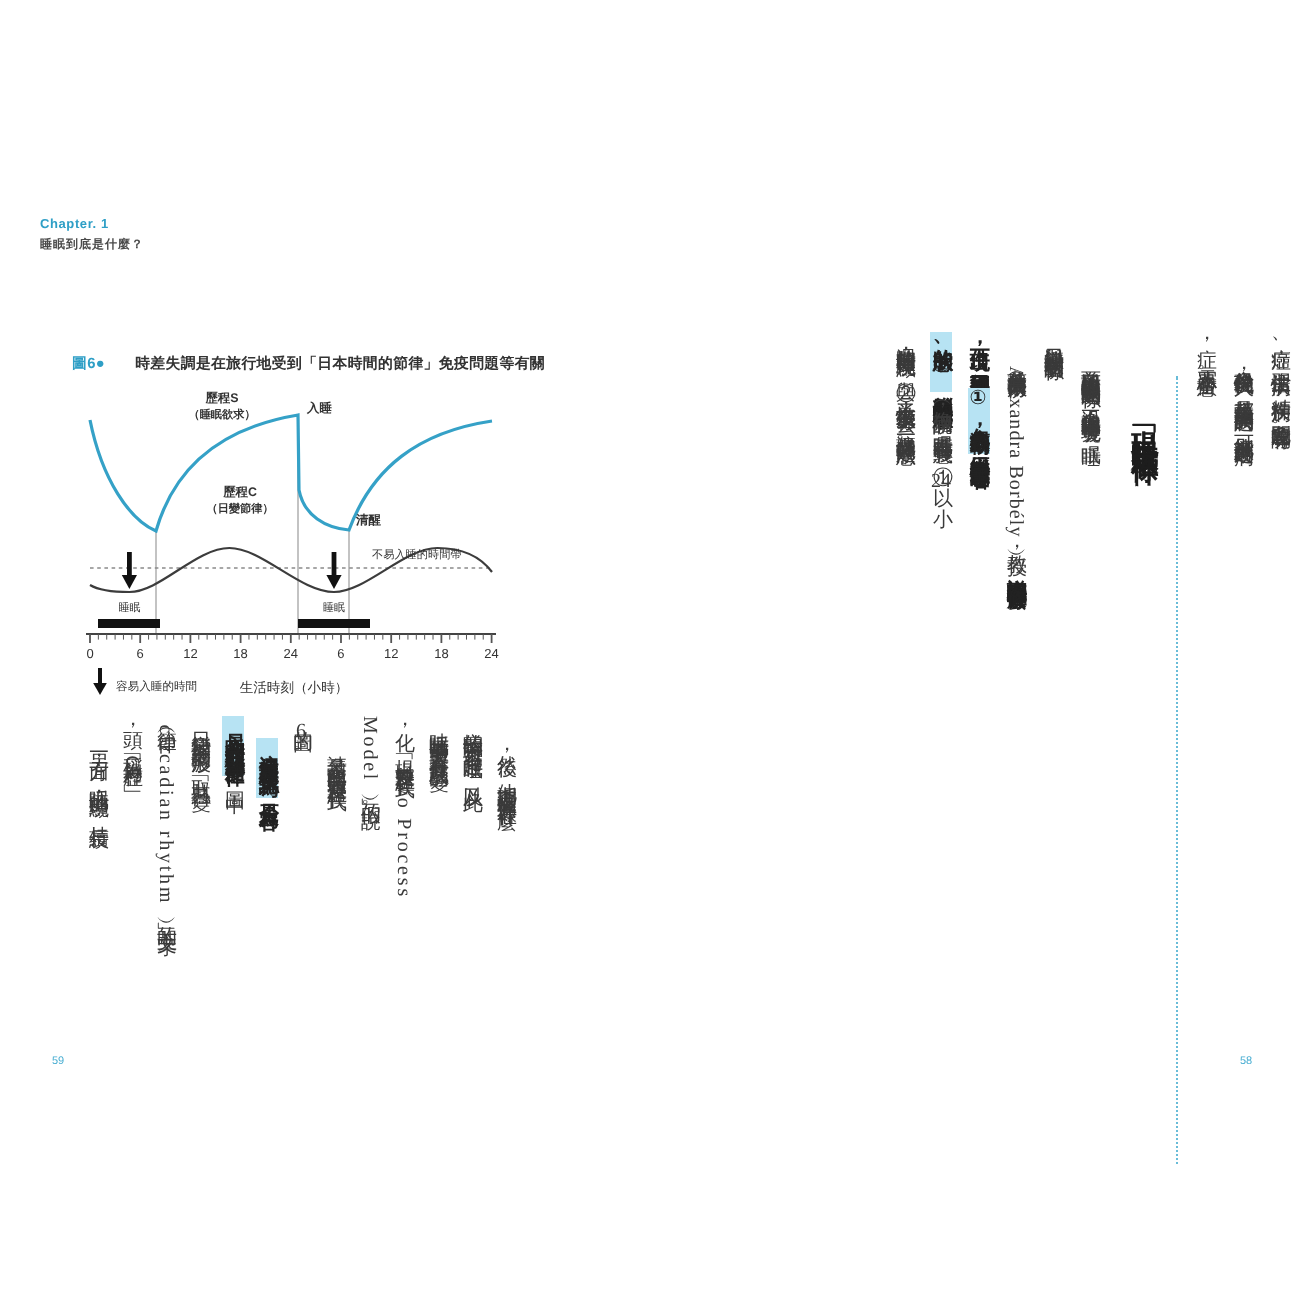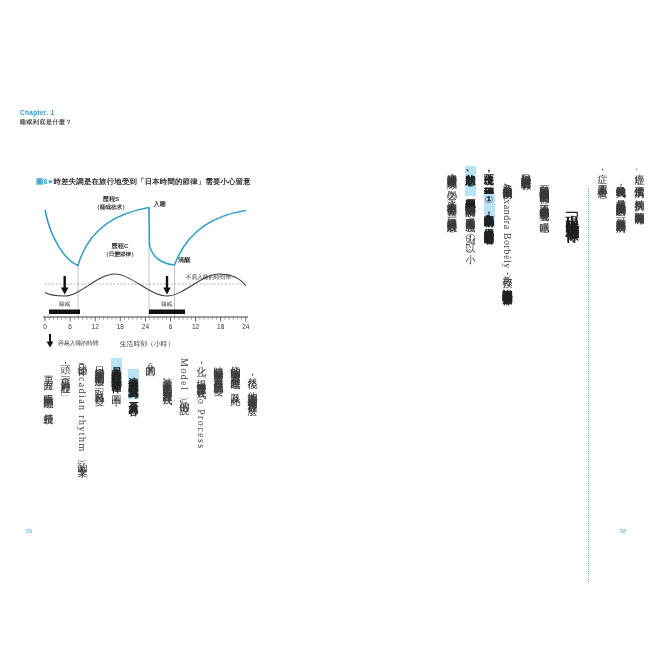--- a/index.html
+++ b/index.html
@@ -30,33 +30,33 @@
     border-right:1.5px dotted #69bcd8;
   }
   
   .chapter-tag{position:absolute;left:20px;top:109px;font:700 6.5px "Liberation Sans","DejaVu Sans",sans-serif;color:#2f9fc6;letter-spacing:.3px;}
   .chapter-sub{position:absolute;left:20px;top:118px;font:700 6px "Liberation Sans","DejaVu Sans",sans-serif;color:#4a4a4a;letter-spacing:.5px;}
   .pagenum{position:absolute;top:528px;font:5.5px "Liberation Sans","DejaVu Sans",sans-serif;color:#49aed2;}
   #pagenum-left{left:26px;}
   #pagenum-right{left:620px;}
   
   .fig-title{position:absolute;left:36px;top:177px;font:700 7.4px "Liberation Sans","DejaVu Sans",sans-serif;color:#333;letter-spacing:.2px;white-space:nowrap;}
-  .fig-title .fig-tag{color:#2f9fc6;margin-right:1px;}
+  .fig-title .fig-tag{color:#2f9fc6;margin-right:15px;}
   #figure-svg{position:absolute;left:34px;top:188px;}
   #figure-svg text{font-family:"Liberation Sans","DejaVu Sans",sans-serif;fill:#333;}
 </style>
 </head>
 <body>
 
 <div class="chapter-tag">Chapter. 1</div>
 <div class="chapter-sub">睡眠到底是什麼？</div>
 <div class="pagenum" id="pagenum-left">59</div>
 <div class="pagenum" id="pagenum-right">58</div>
 
-<div class="fig-title"><span class="fig-tag"><span>圖6</span><span>●</span></span><span>時差失調是在旅行地受到「日本時間的節律」需要小心留意</span></div>
+<div class="fig-title"><span class="fig-tag"><span>圖6</span><span>●</span></span><span>時差失調是在旅行地受到「日本時間的節律」免疫問題等有關</span></div>
 
 <svg id="figure-svg" width="236" height="170" viewBox="0 0 236 170">
 
   <g stroke="#b4b4b4" stroke-width="0.8">
     <line x1="44" y1="77.5" x2="44" y2="129"></line>
     <line x1="115" y1="19.5" x2="115" y2="129"></line>
     <line x1="140.5" y1="77" x2="140.5" y2="129"></line>
   </g>
 
   <line x1="11" y1="96" x2="212" y2="96" stroke="#8a8a8a" stroke-width="0.7" stroke-dasharray="1.8,1.8"></line>

